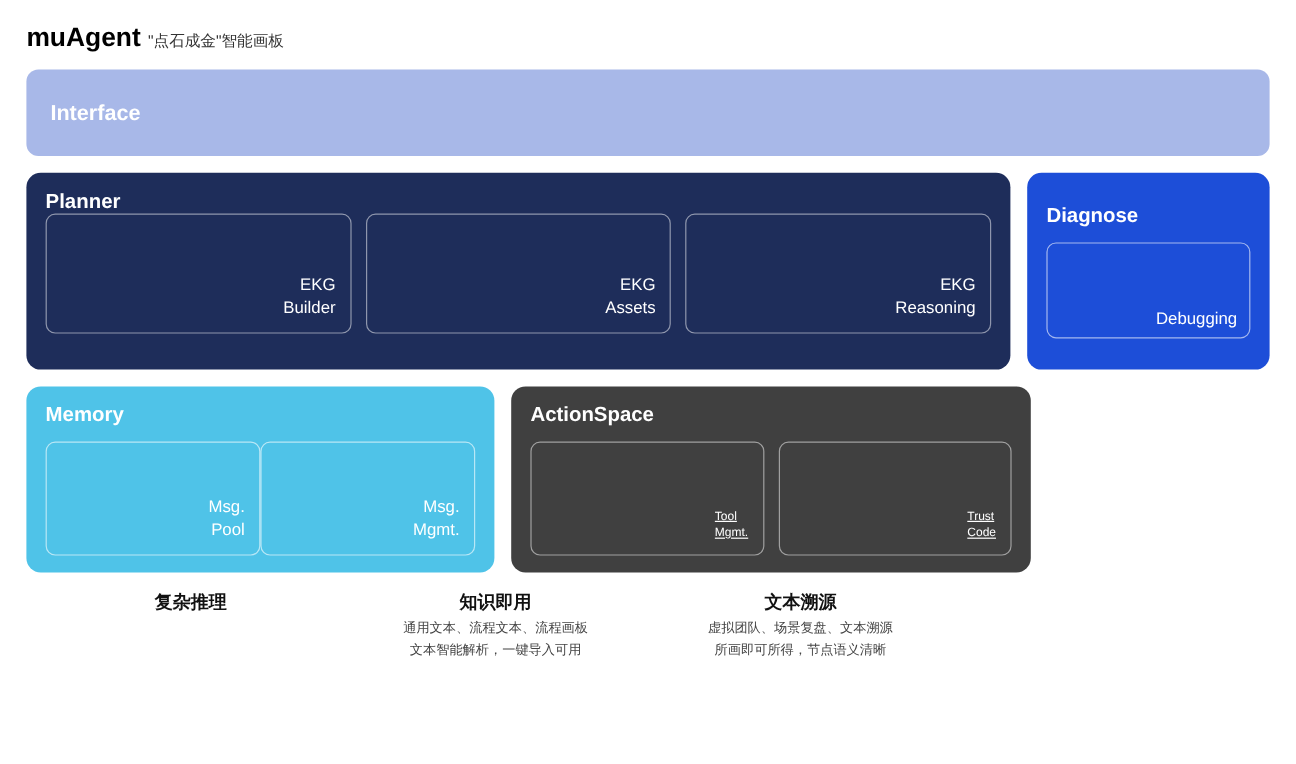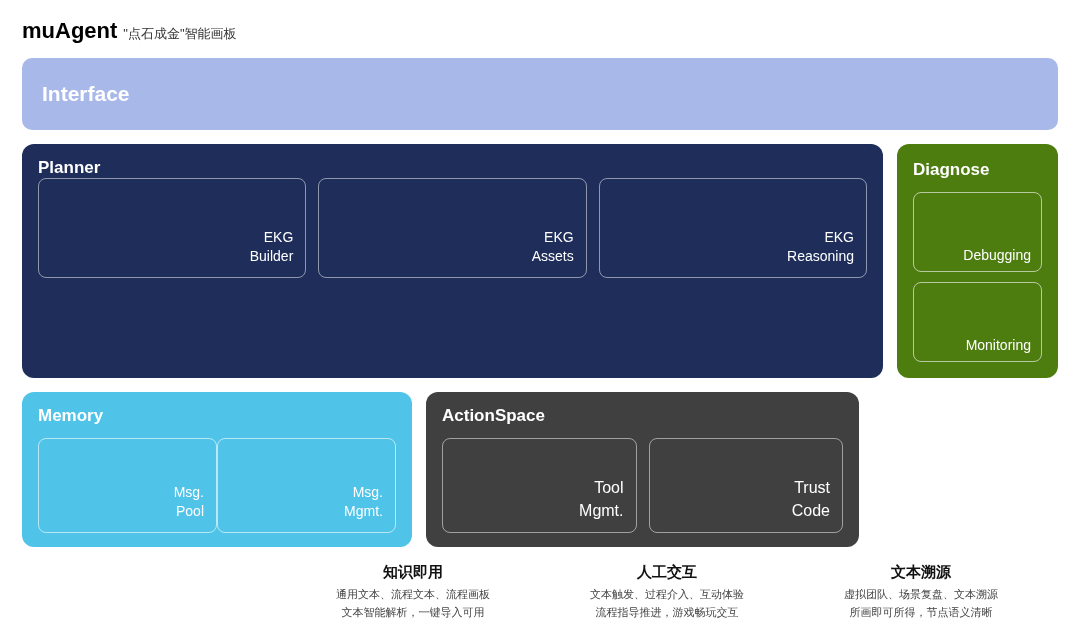--- a/index.html
+++ b/index.html
@@ -29,21 +29,21 @@
       margin-left: 6px;
     }
 
     
     .interface-bar {
       background: #a8b8e8;
       border-radius: 10px;
       padding: 16px 20px;
       margin-bottom: 14px;
       color: #fff;
-      font-size: 21px;
+      font-size: 18px;
       font-weight: 600;
       height: 72px;
       display: flex;
       align-items: center;
     }
 
     
     .middle-row {
       display: flex;
       gap: 14px;
@@ -82,24 +82,24 @@
     .planner-card-text {
       color: #fff;
       font-size: 14px;
       font-weight: 500;
       text-align: right;
       line-height: 1.4;
     }
 
     
     .diagnose-box {
-      background: #4d7c0f;
+      background: #1d4ed8;
       border-radius: 12px;
-      padding: 16px 16px;
-      width: 161px;
+      padding: 26px 16px;
+      width: 202px;
       flex-shrink: 0;
     }
     .diagnose-title {
       color: #fff;
       font-size: 17px;
       font-weight: 600;
       margin-bottom: 12px;
     }
     .diagnose-cards {
       display: flex;
@@ -188,24 +188,25 @@
       flex: 1;
       height: 95px;
       display: flex;
       flex-direction: column;
       align-items: flex-end;
       justify-content: flex-end;
       padding: 10px 12px;
     }
     .action-card-text {
       color: #fff;
-      font-size: 16px;
+      font-size: 10px;
       font-weight: 500;
-      text-align: right;
+      text-align: left;
       line-height: 1.4;
+      text-decoration: underline;
     }
 
     
     .features-row {
       display: grid;
       grid-template-columns: 1fr 1fr 1fr 1fr;
       gap: 0;
       padding: 0 10px;
     }
     .feature-item {
@@ -258,23 +259,20 @@
       </div>
     </div>
   </div>
 
   <div class="diagnose-box">
     <div class="diagnose-title">Diagnose</div>
     <div class="diagnose-cards">
       <div class="diagnose-card">
         <div class="diagnose-card-text">Debugging</div>
       </div>
-      <div class="diagnose-card">
-        <div class="diagnose-card-text">Monitoring</div>
-      </div>
     </div>
   </div>
 </div>
 
 <div class="bottom-row">
 
   <div class="memory-box">
     <div class="memory-title">Memory</div>
     <div class="memory-cards">
       <div class="memory-card">
@@ -304,35 +302,29 @@
         </div>
       </div>
     </div>
   </div>
 
   <div style="width:185px; flex-shrink:0;"></div>
 </div>
 
 <div class="features-row">
   <div class="feature-item">
+    <div class="feature-title">复杂推理</div>
   </div>
   <div class="feature-item">
     <div class="feature-title">知识即用</div>
     <div class="feature-desc">
       <span>通用文本、流程文本、流程画板</span><br>
       <span>文本智能解析，一键导入可用</span>
     </div>
   </div>
   <div class="feature-item">
-    <div class="feature-title">人工交互</div>
-    <div class="feature-desc">
-      <span>文本触发、过程介入、互动体验</span><br>
-      <span>流程指导推进，游戏畅玩交互</span>
-    </div>
-  </div>
-  <div class="feature-item">
     <div class="feature-title">文本溯源</div>
     <div class="feature-desc">
       <span>虚拟团队、场景复盘、文本溯源</span><br>
       <span>所画即可所得，节点语义清晰</span>
     </div>
   </div>
 </div>
 
 </body></html>

